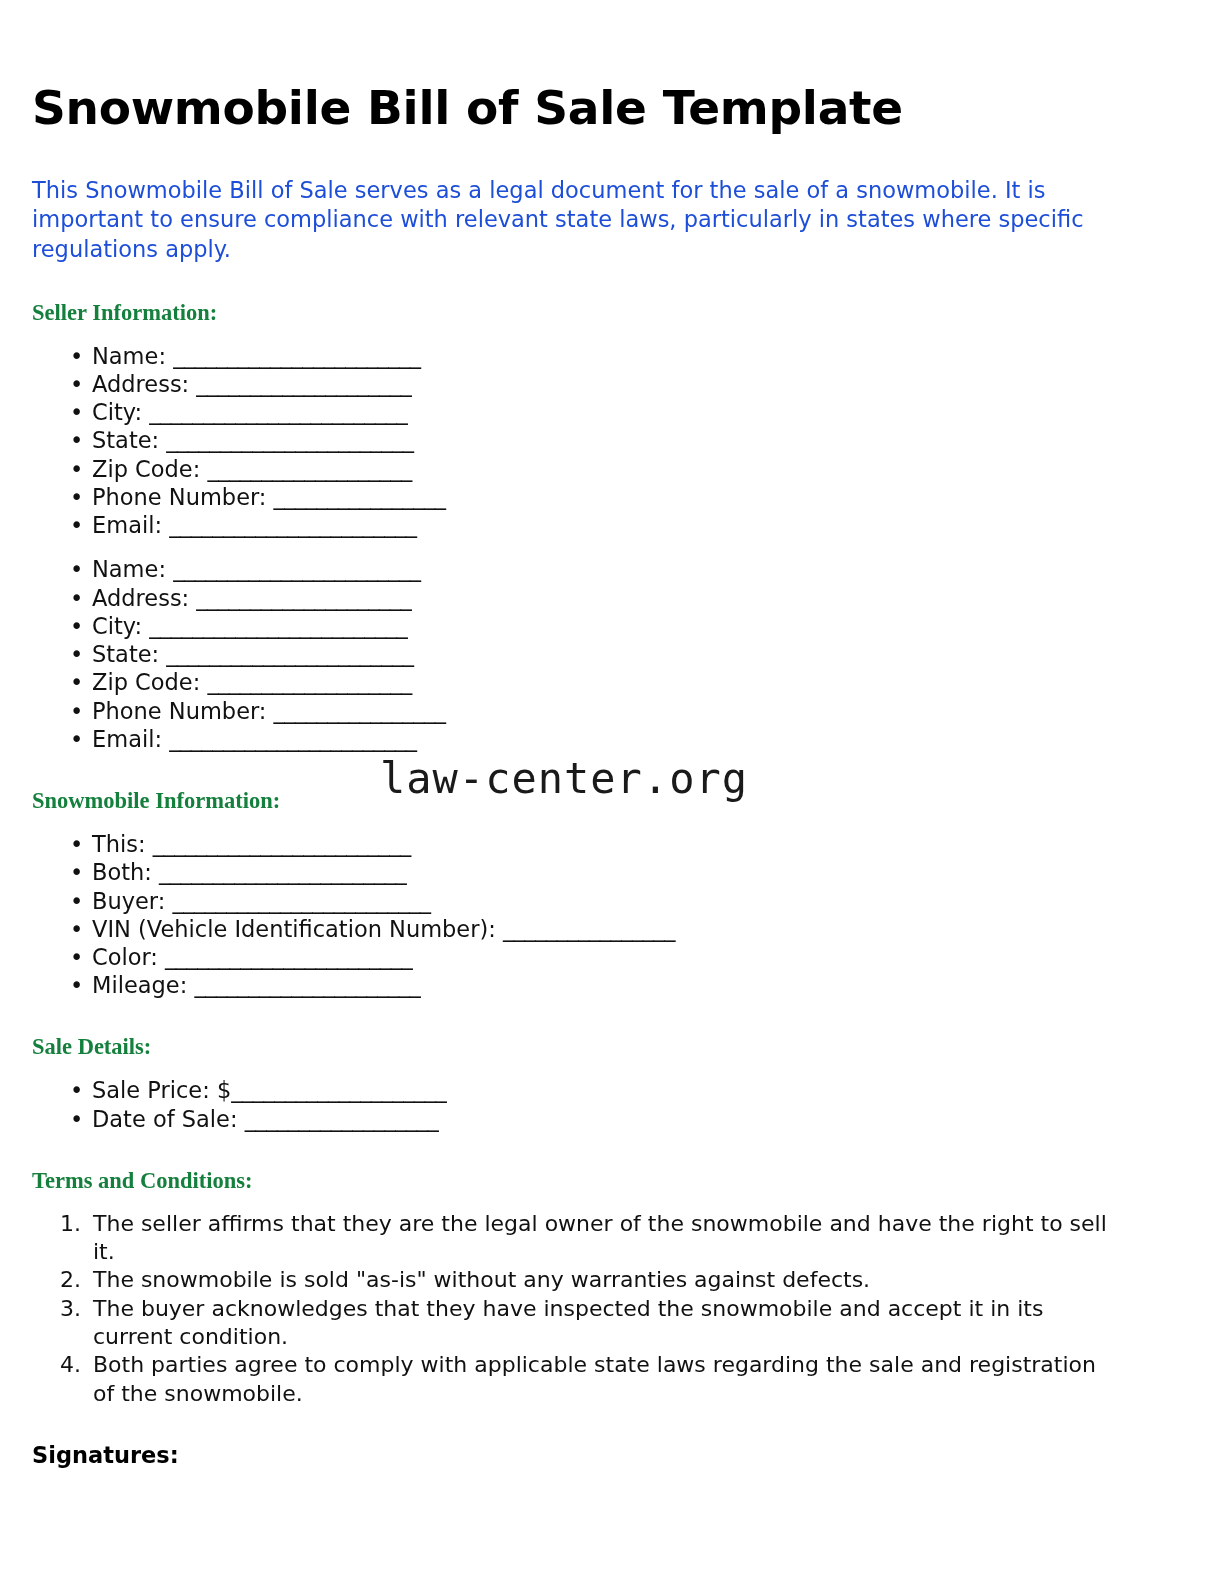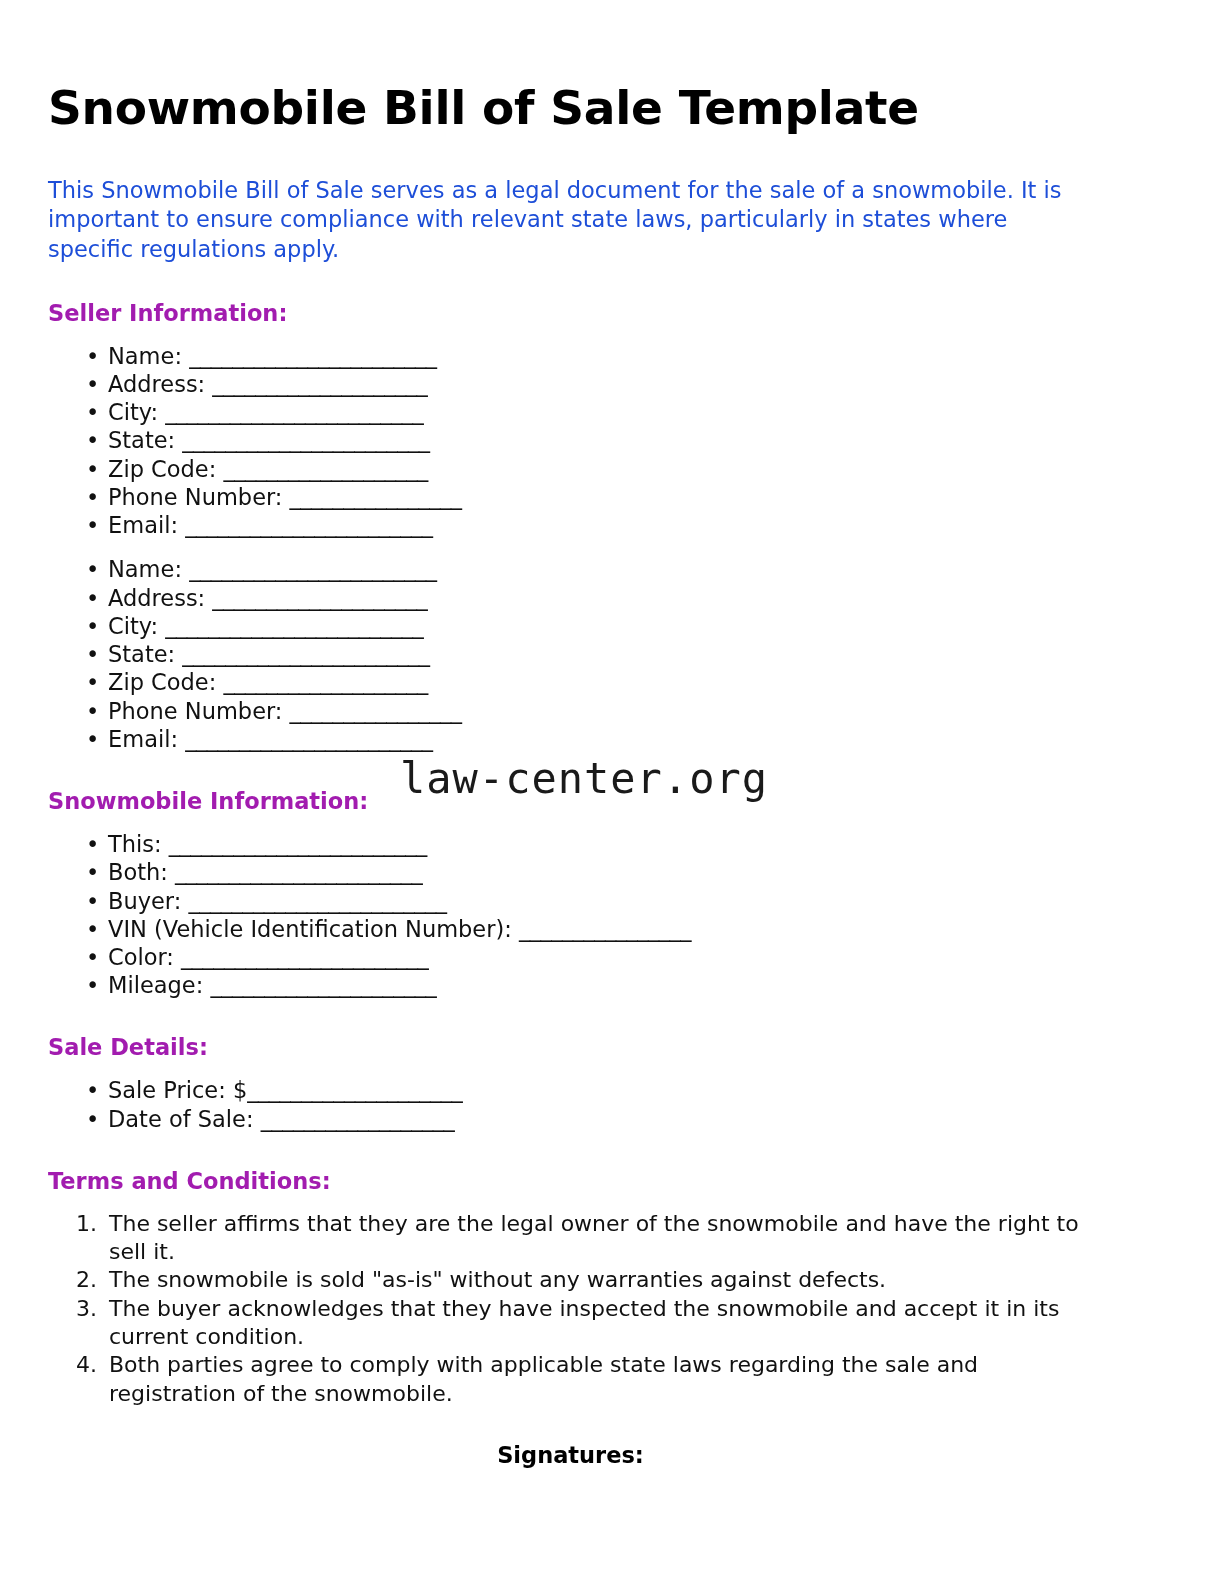--- a/index.html
+++ b/index.html
@@ -17,21 +17,21 @@
     -webkit-font-smoothing: antialiased;
   }
   .page {
     position: absolute;
     left: 0;
     top: 0;
     width: 1141px;
     height: 1593px;
     background: #ffffff;
     box-sizing: border-box;
-    padding: 0 48px;
+    padding: 0 32px;
   }
   .doc-title {
     font-size: 47px;
     font-weight: bold;
     letter-spacing: -0.3px;
     line-height: 1.1;
     margin: 0;
     padding-top: 82px;
     color: #000;
   }
@@ -41,21 +41,22 @@
     margin: 0;
     padding-top: 42px;
     max-width: 1075px;
     color: #1d4ed8;
   }
   .section-heading {
     font-size: 22.5px;
     font-weight: bold;
     margin: 0;
     padding-top: 35px;
-    color: #a21caf;
+    color: #15803d;
+    font-family: Liberation Serif, serif;
   }
   ul.fields {
     list-style: none;
     margin: 0;
     padding: 0;
     padding-top: 16px;
   }
   ul.fields li {
     font-size: 22.5px;
     line-height: 1.255;
@@ -102,28 +103,26 @@
     position: absolute;
     left: 380px;
     top: 758px;
     font-family: "DejaVu Sans Mono", monospace;
     font-size: 42px;
     line-height: 1;
     color: #1a1a1a;
     white-space: nowrap;
     letter-spacing: 1px;
     pointer-events: none;
-    margin-left: 20px;
   }
   .sig-heading {
     font-size: 22.5px;
     font-weight: bold;
     margin: 0;
     padding-top: 34px;
-    text-align: center;
   }
 </style>
 </head>
 <body>
 
 <div class="page">
 
   <h1 class="doc-title">Snowmobile Bill of Sale Template</h1>
 
   <p class="intro">This Snowmobile Bill of Sale serves as a legal document for the sale of a snowmobile. It is important to ensure compliance with relevant state laws, particularly in states where specific regulations apply.</p>

